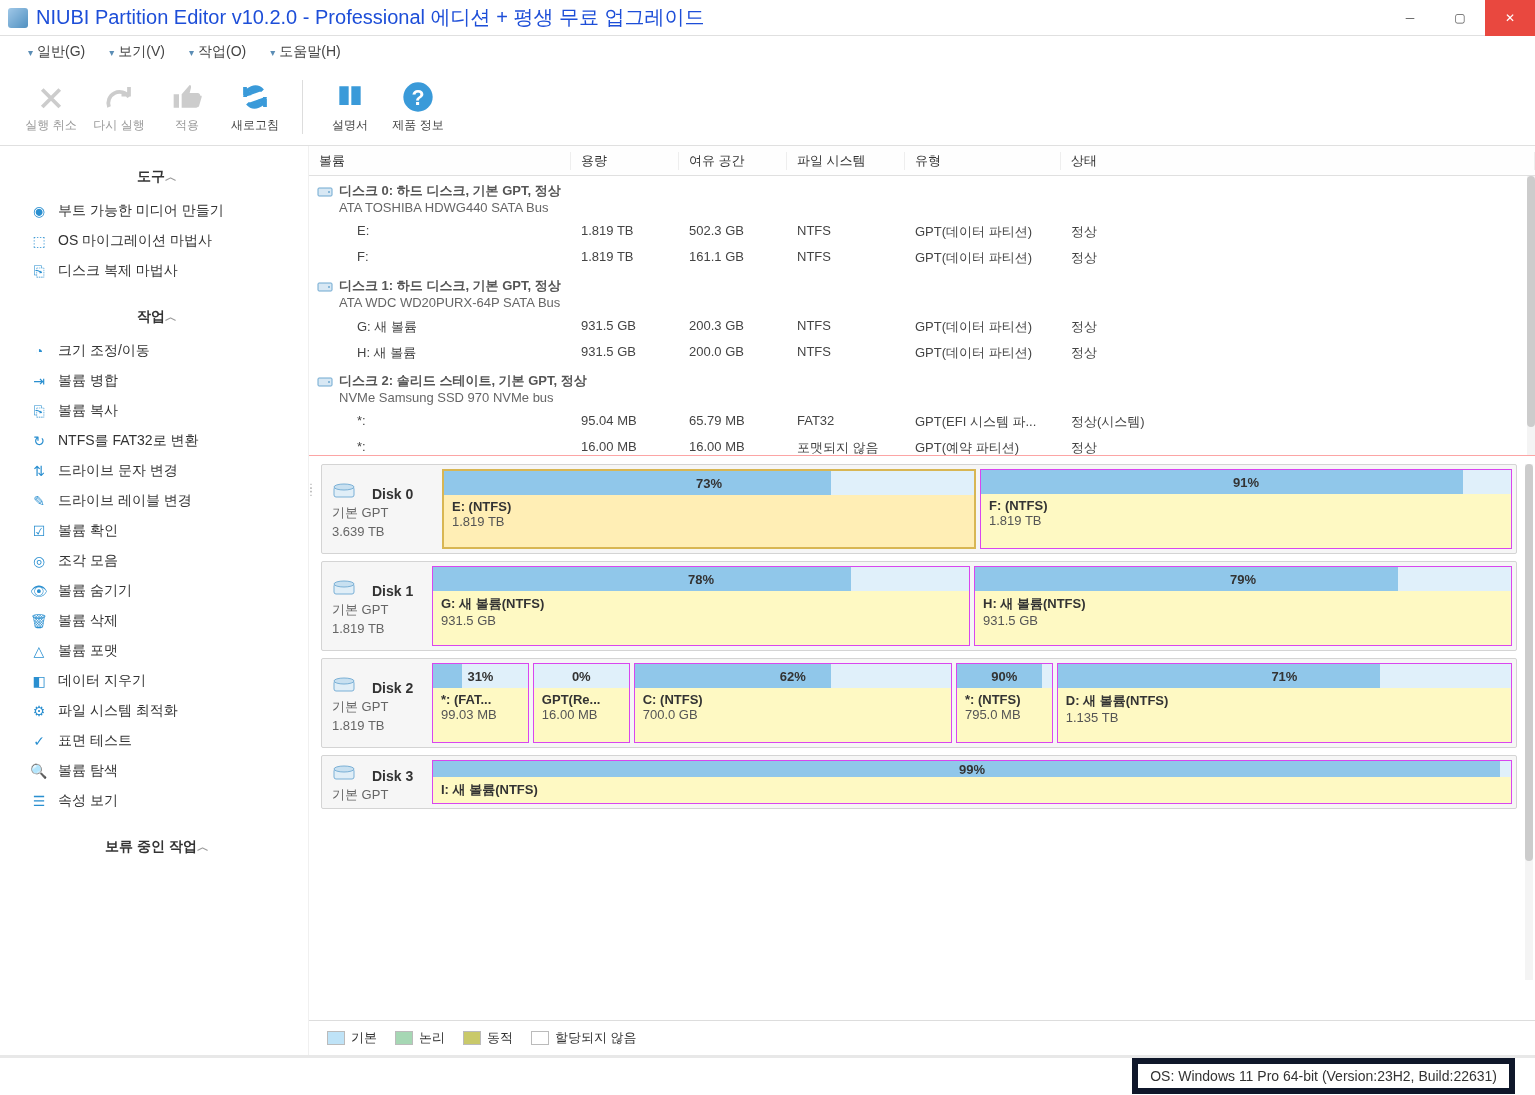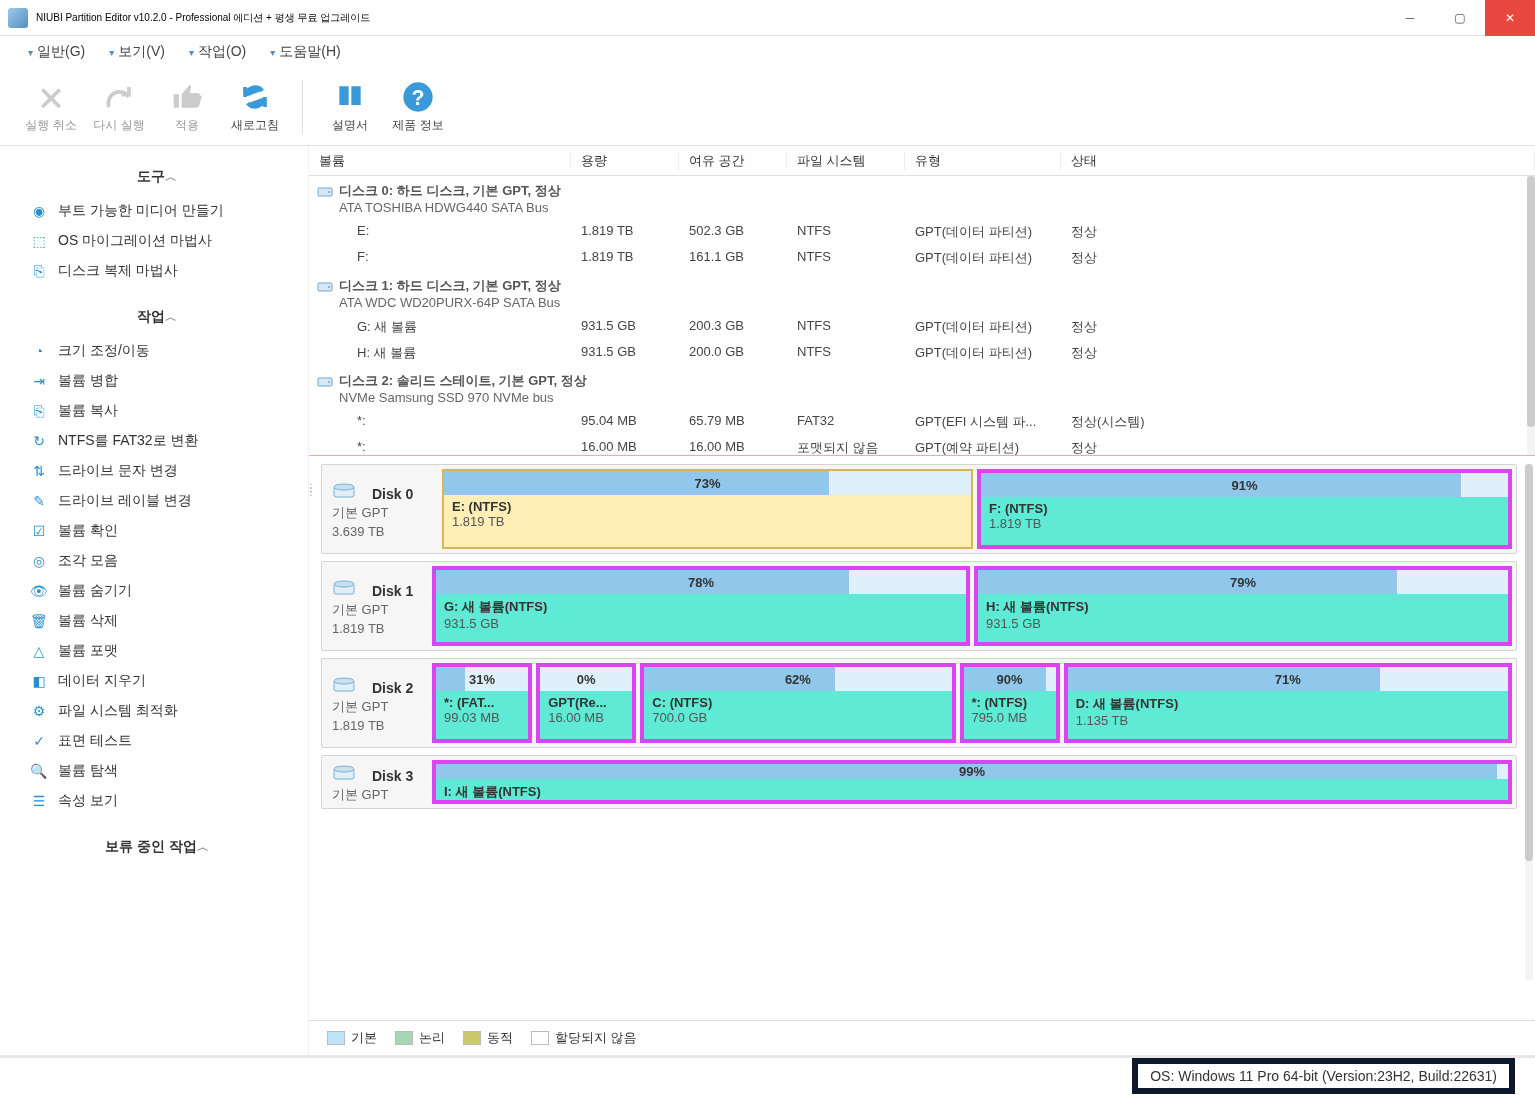--- a/index.html
+++ b/index.html
@@ -1,21 +1,21 @@
 <!DOCTYPE html>
 <html><head>
 <meta charset="utf-8">
 <style>
 * { box-sizing: border-box; margin: 0; padding: 0; }
 body { font-family: "Malgun Gothic", "Segoe UI", sans-serif; font-size: 12px; color: #333; background: #fff; width: 1535px; height: 1095px; overflow: hidden; }
 
 
 .titlebar { height: 36px; display: flex; align-items: center; padding: 0 0 0 8px; border-bottom: 1px solid #e0e0e0; }
 .titlebar-icon { width: 20px; height: 20px; background: linear-gradient(135deg,#a0c8e8,#5090c0); border-radius: 3px; margin-right: 8px; }
-.titlebar-text { color: #000000; font-size: 10px; flex: 1; }
+.titlebar-text { color: #1d4ed8; font-size: 20px; flex: 1; }
 .win-controls { display: flex; }
 .win-btn { width: 50px; height: 36px; display: flex; align-items: center; justify-content: center; color: #555; cursor: pointer; }
 .win-close { background: #e9483f; color: #fff; }
 
 
 .menubar { height: 32px; display: flex; align-items: center; padding: 0 18px; gap: 4px; }
 .menu-item { display: flex; align-items: center; padding: 4px 10px; cursor: pointer; color: #444; font-size: 14px; }
 .menu-item .chev { color: #5b8db5; margin-right: 4px; font-size: 10px; }
 
 
@@ -63,21 +63,21 @@
 
 
 .disk-map { flex: 1; overflow-y: auto; padding: 8px 18px 8px 12px; display: flex; flex-direction: column; gap: 7px; position: relative; }
 .dm-scroll-track { position: absolute; right: 2px; top: 8px; bottom: 40px; width: 8px; background: #f4f4f4; }
 .dm-scroll-thumb { width: 100%; background: #ccc; border-radius: 4px; }
 .disk-block { display: flex; border: 1px solid #d4d4d4; background: #f6f6f6; border-radius: 2px; height: 90px; }
 .disk-label { width: 106px; padding: 6px 10px; display: flex; flex-direction: column; justify-content: center; }
 .disk-label .dname { font-weight: bold; font-size: 14px; display: flex; align-items: flex-end; gap: 16px; }
 .disk-label .dinfo { color: #666; font-size: 13px; margin-top: 2px; }
 .disk-parts { flex: 1; display: flex; gap: 4px; padding: 4px; }
-.part { border: 4px solid #d946ef; background: #5eead4; display: flex; flex-direction: column; cursor: pointer; min-width: 0; }
+.part { border: 1px solid #d946ef; background: #fef9c3; display: flex; flex-direction: column; cursor: pointer; min-width: 0; }
 .part.selected { border: 2px solid #d8b653; background: #ffeeb5; margin-left: 10px; }
 .part-bar { height: 24px; display: flex; align-items: center; justify-content: center; position: relative; background: #e0f0fa; font-size: 13px; font-weight: bold; }
 .part-bar-fill { position: absolute; left: 0; top: 0; bottom: 0; background: #90c7ea; }
 .part-bar .pct { position: relative; z-index: 1; }
 .part.selected .part-bar-fill { background: #90c7ea; }
 .part-text { padding: 4px 8px; font-size: 13px; }
 .part-text .pname { font-weight: bold; }
 .part-text .psize { color: #555; }
 .disk-ico-svg { width: 24px; height: 20px; }
 

